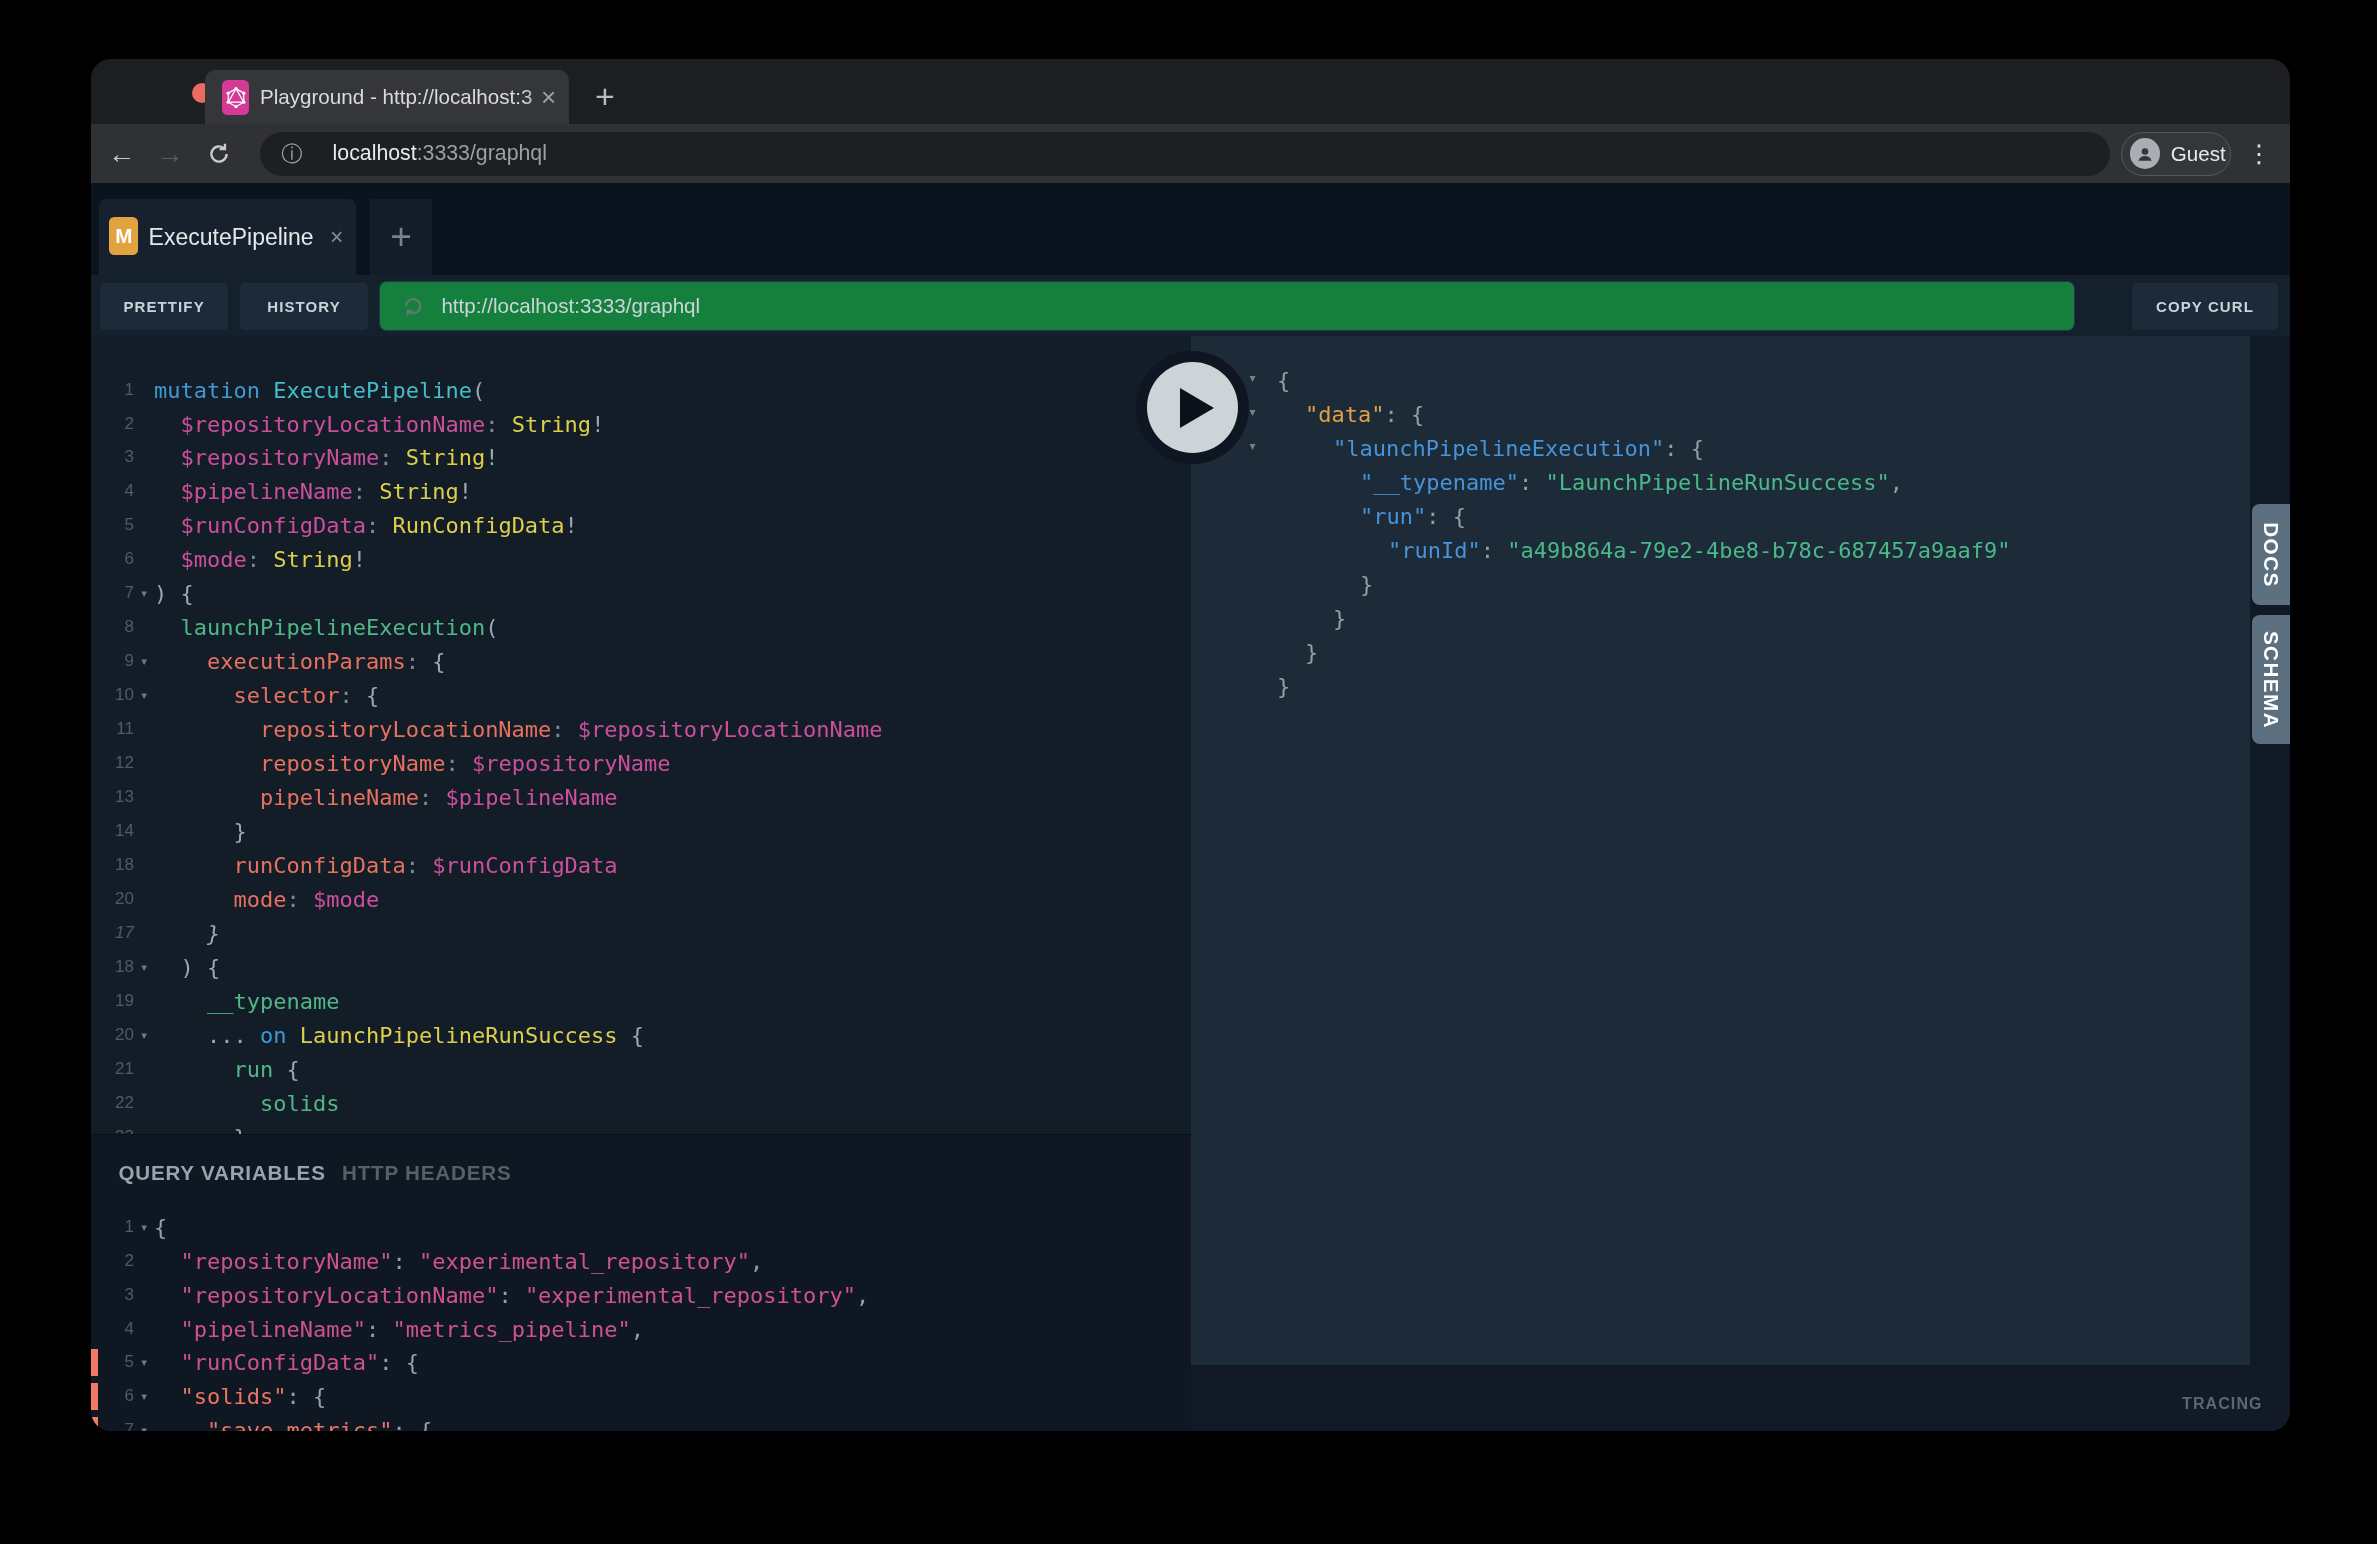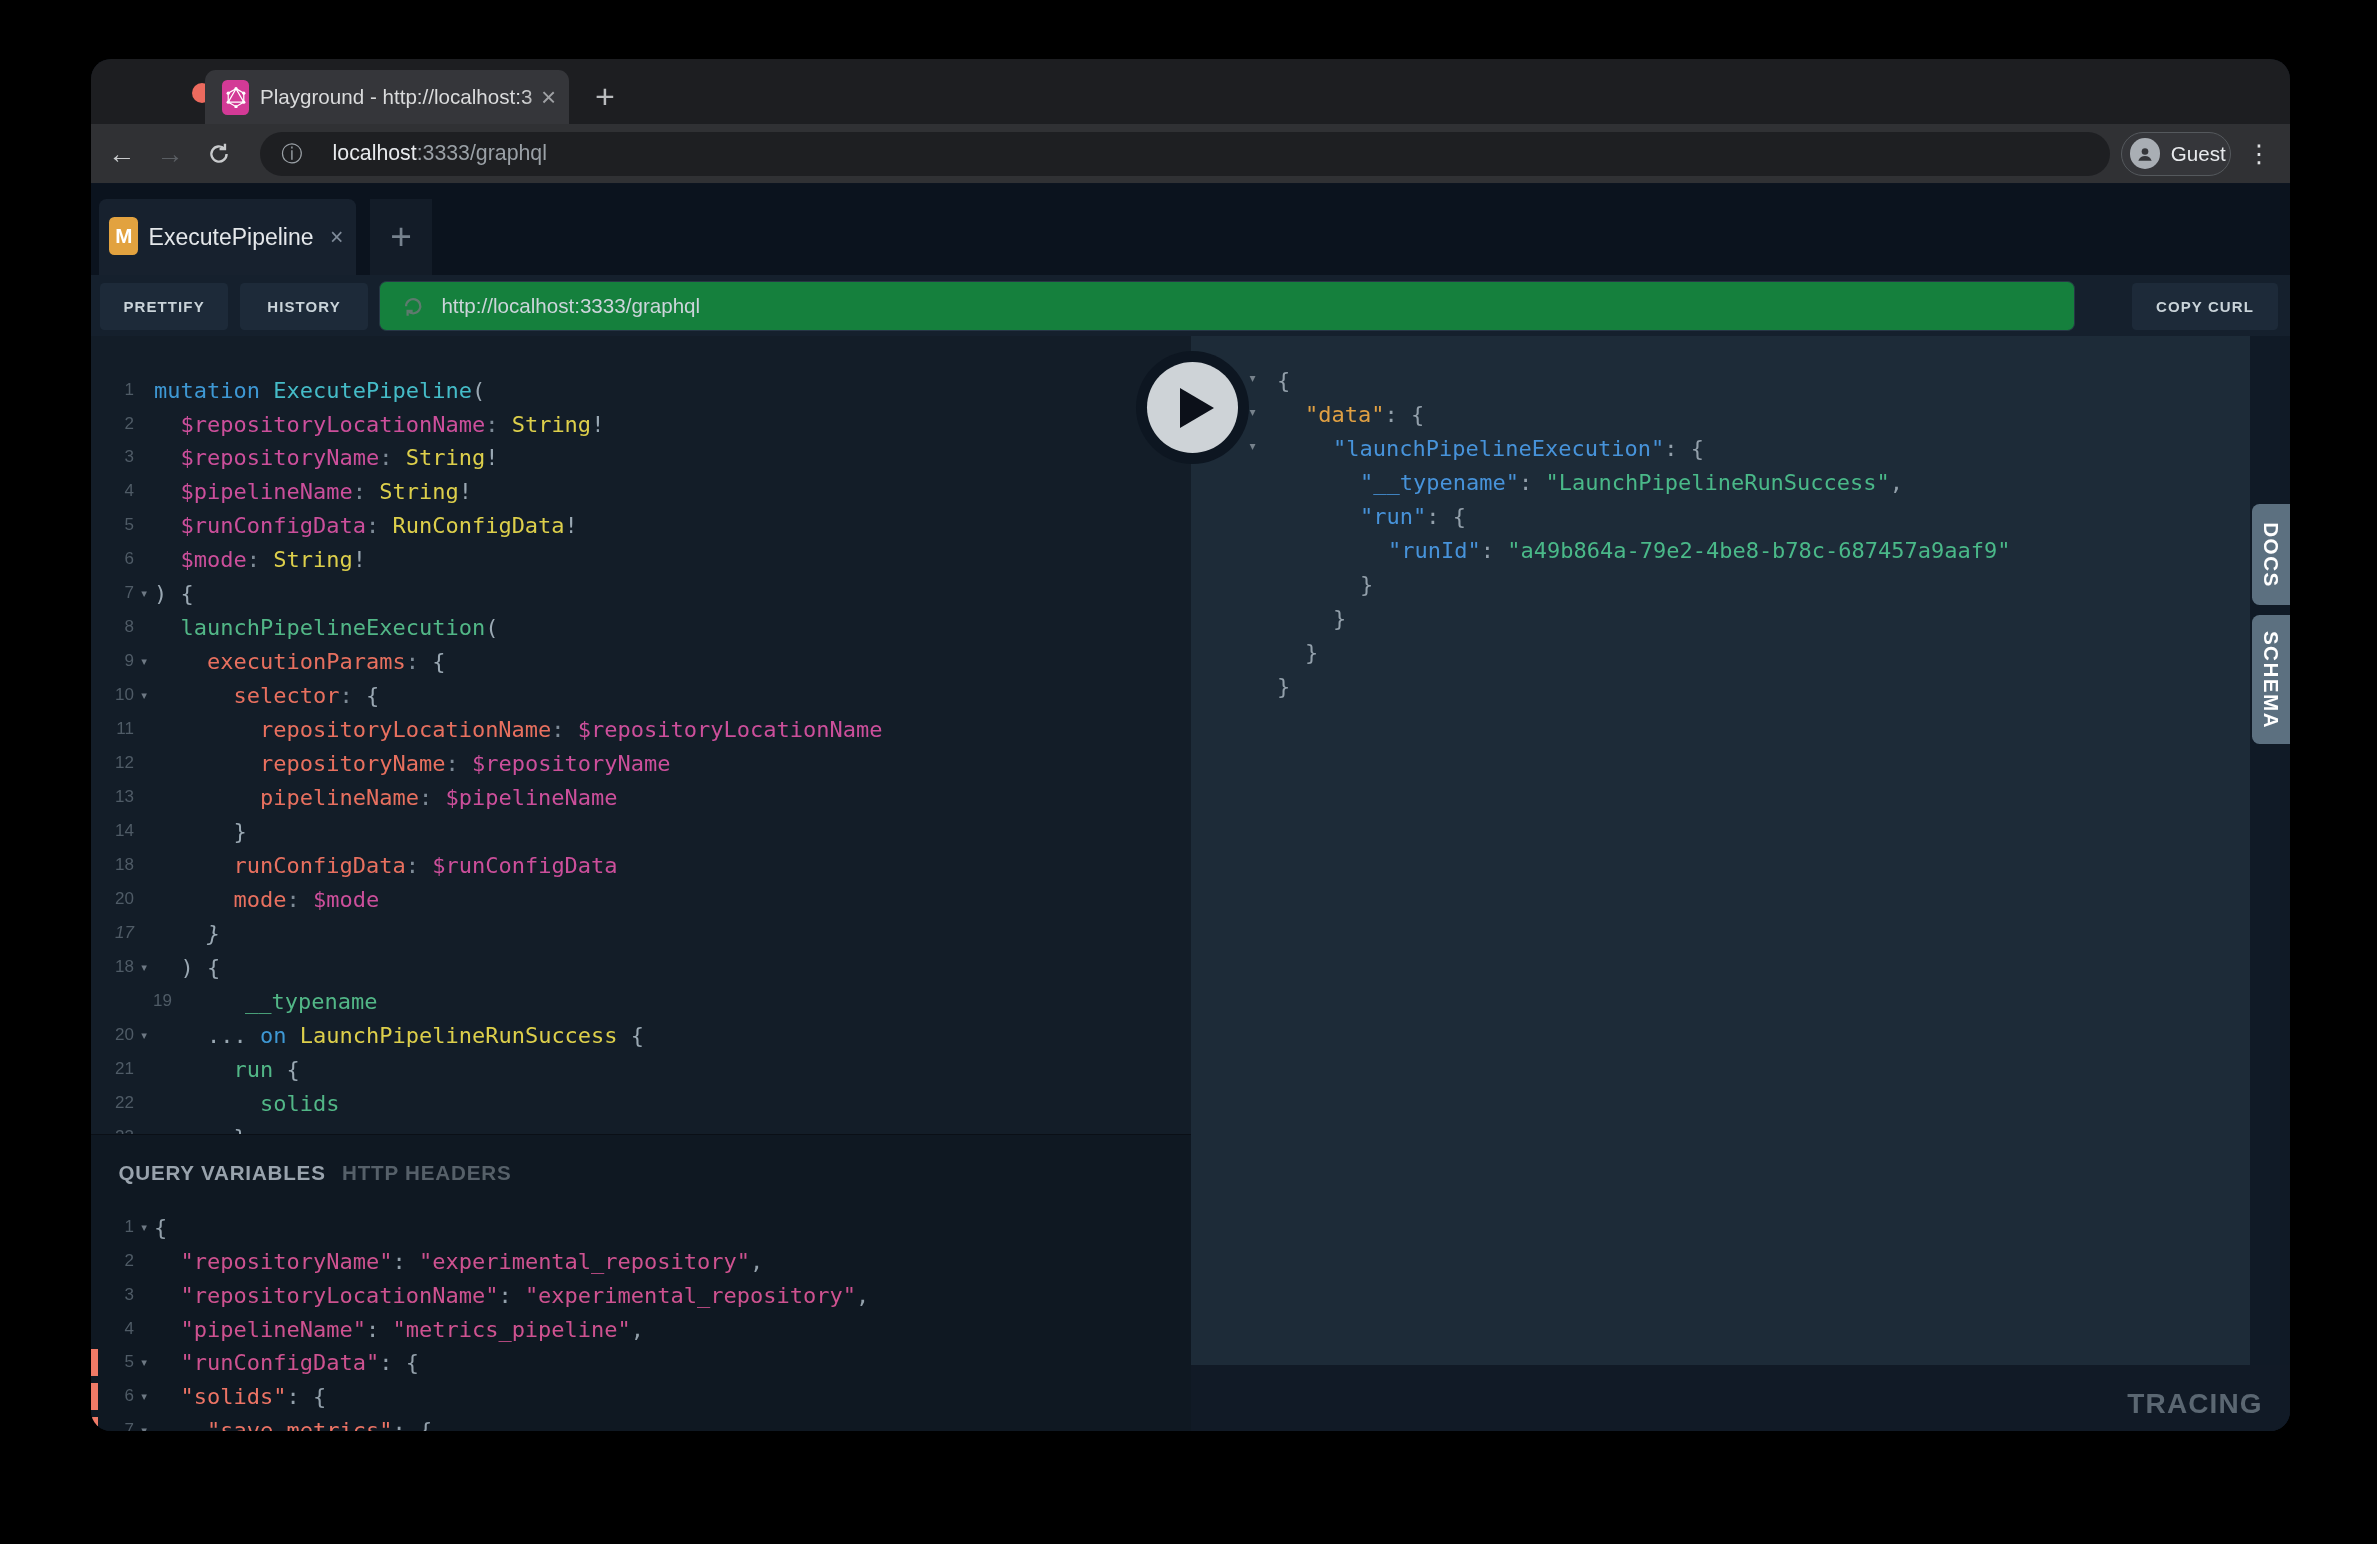--- a/index.html
+++ b/index.html
@@ -29,21 +29,21 @@
   #pg-toolbar{left:0;top:216px;width:2199px;height:61px;background:#15202d;}
   .tbtn{top:7.6px;height:47px;background:#1d2a39;border-radius:4.6px;color:#c9d3d9;font-weight:bold;font-size:15px;letter-spacing:1.1px;display:flex;align-items:center;justify-content:center;border:none;}
   #endpoint-wrap{left:288px;top:6.1px;width:1696px;height:50px;border-radius:7.6px;background:#15803d;border:1.5px solid #273545;box-sizing:border-box;display:flex;align-items:center;}
   #endpoint-input{background:transparent;border:none;outline:none;color:#ccd4da;font-size:20.6px;font-family:"Liberation Sans",sans-serif;width:1447px;}
   
   #query-pane{left:0;top:277px;width:1100px;height:798px;background:#131d28;overflow:hidden;}
   #vars-pane{left:0;top:1075px;width:1100px;height:332px;background:#0f1822;border-top:1.5px solid #0a0f16;box-sizing:border-box;overflow:hidden;}
   #resp-pane{left:1100px;top:277px;width:1059px;height:1029px;background:#1d2b38;overflow:hidden;}
   #right-gutter{left:2159px;top:277px;width:40px;height:1095px;background:#101a26;}
   #bottom-strip{left:1100px;top:1306px;width:1099px;height:66px;background:#111a26;display:flex;align-items:center;justify-content:flex-end;}
-  #tracing{color:#5b6772;font-weight:bold;font-size:28px;letter-spacing:1.1px;margin-right:27.4px;margin-top:11px;}
+  #tracing{color:#5b6772;font-weight:bold;font-size:16px;letter-spacing:1.1px;margin-right:27.4px;margin-top:11px;}
   .vhdr{top:26px;font-weight:bold;font-size:20.6px;letter-spacing:0.8px;}
   
   .code-line{position:absolute;left:0;width:100%;height:34px;display:flex;align-items:center;font-family:"DejaVu Sans Mono",monospace;font-size:22px;}
   .lnum{display:inline-block;width:43px;text-align:right;color:#4f5b66;font-size:17px;font-family:"Liberation Sans",sans-serif;flex:none;}
   .fold{display:inline-block;width:20px;text-align:center;color:#6e7984;font-size:14.5px;flex:none;}
   .codetxt{white-space:pre;}
   .marker{position:absolute;left:0;top:3.8px;width:6.9px;height:27px;background:#f07a66;}
   .rtri{position:absolute;color:#77828c;font-size:15.2px;top:6.1px;}
   .tk-kw{color:#3e98d4}.tk-op{color:#45bcc8}.tk-var{color:#cc4f9b}.tk-typ{color:#ddcf4b}
   .tk-fld{color:#e8705f}.tk-grn{color:#52b787}.tk-pun{color:#9aa8b3}.tk-dim{color:#7d8a96}
@@ -256,21 +256,21 @@
       <div class="code-line" style="top: 580px; font-style: italic;">
         <span class="lnum">17</span>
         <span class="fold"></span>
         <span class="codetxt tk-pun">    }</span>
       </div>
       <div class="code-line" style="top: 614px;">
         <span class="lnum">18</span>
         <span class="fold">▾</span>
         <span class="codetxt tk-pun">  ) {</span>
       </div>
-      <div class="code-line" style="top: 648px; padding-left: 38px;">
+      <div class="code-line" style="top: 648px;">
         <span class="lnum">19</span>
         <span class="fold"></span>
         <span class="codetxt tk-grn">    __typename</span>
       </div>
       <div class="code-line" style="top: 682px;">
         <span class="lnum">20</span>
         <span class="fold">▾</span>
         <span class="codetxt tk-pun">    ... </span>
         <span class="codetxt tk-kw">on </span>
         <span class="codetxt tk-typ">LaunchPipelineRunSuccess</span>

